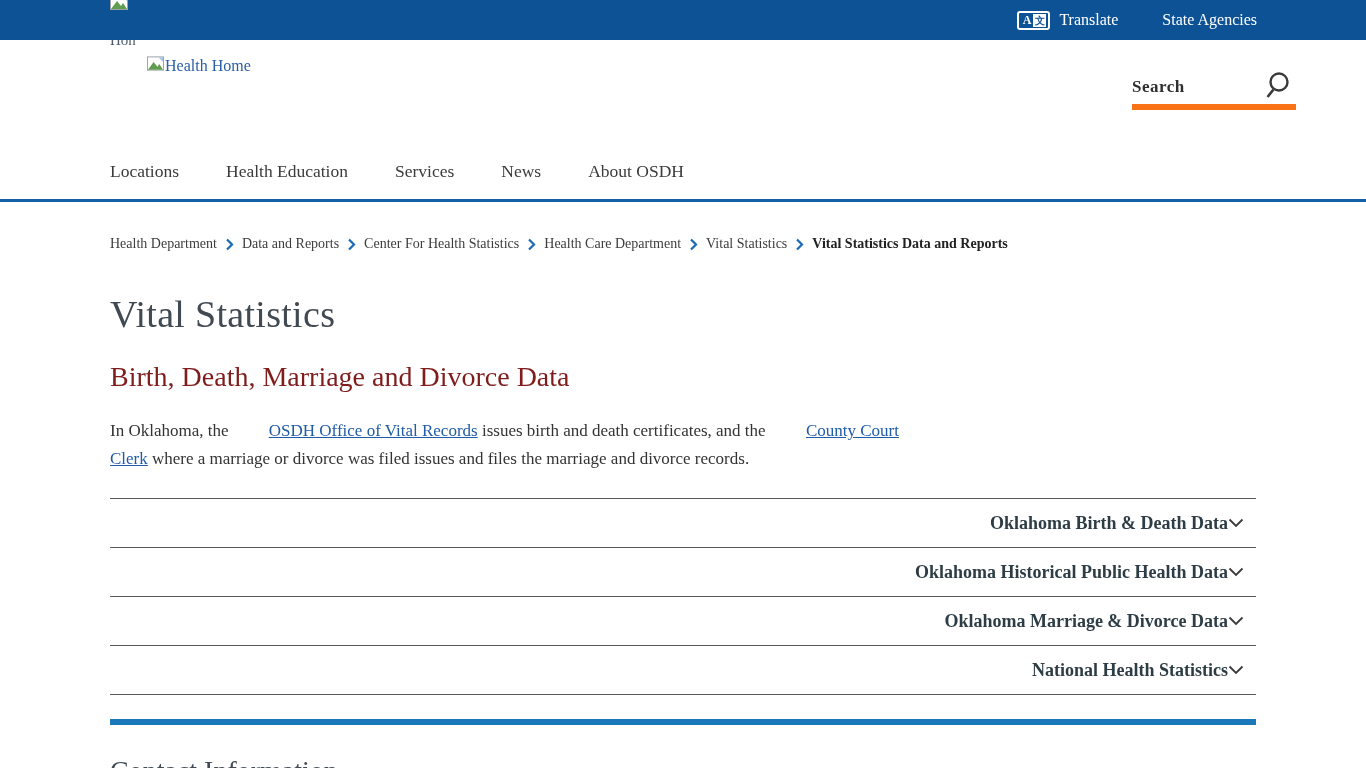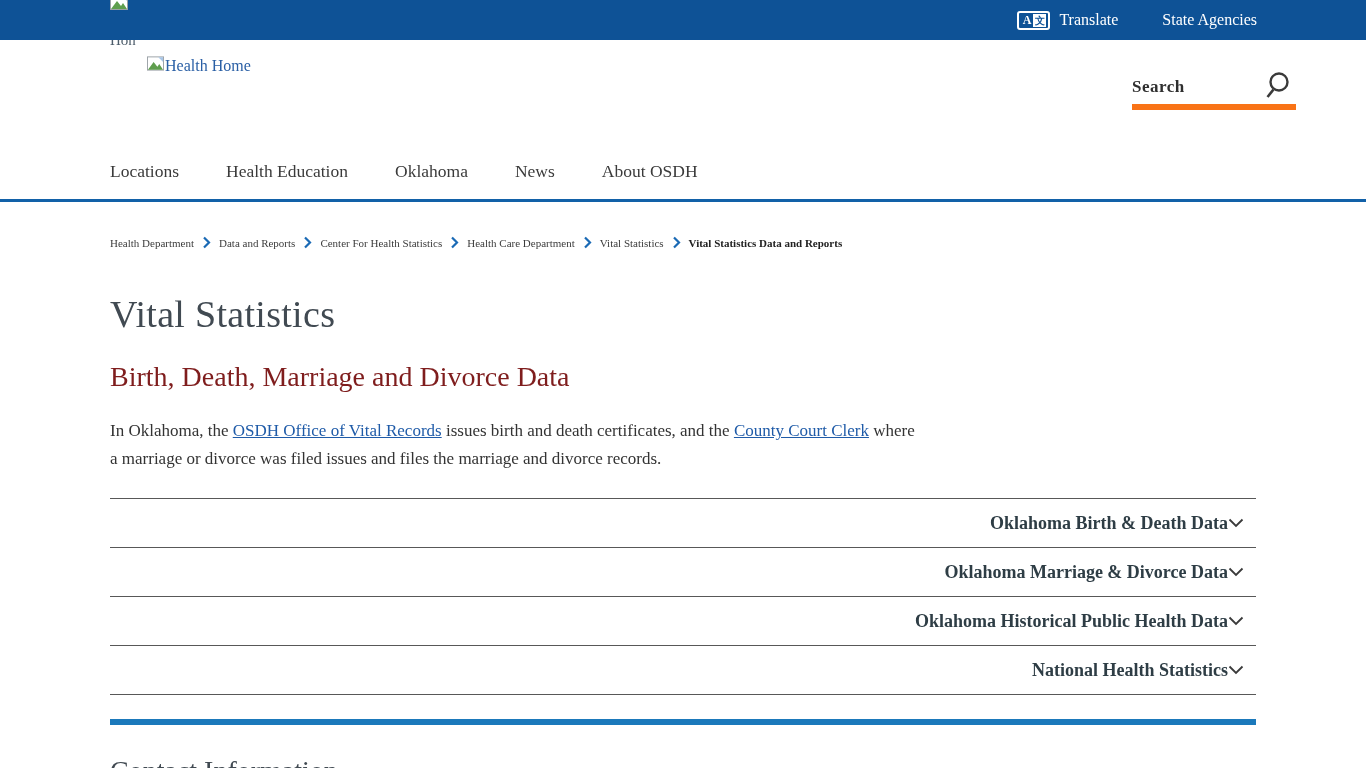--- a/index.html
+++ b/index.html
@@ -66,40 +66,40 @@
     font-size: 17.5px; color: #3b3b3b; margin-right: 47px; cursor: pointer; white-space: nowrap;
   }
   .header-border {
     position: absolute; top: 199px; left: 0; width: 1366px; height: 3px;
     background: #1261a8;
   }
 
   
   .breadcrumb {
     position: absolute; left: 110px; top: 236px; width: 1146px;
-    display: flex; align-items: center; font-size: 11px; color: #3c3c3c;
+    display: flex; align-items: center; font-size: 14px; color: #3c3c3c;
   }
   .crumb { cursor: pointer; white-space: nowrap; }
   .crumb-current { font-weight: bold; color: #222222; cursor: default; }
   .crumb-sep { margin: 0 8px; display: inline-flex; align-items: center; }
 
   
   .page-title {
     position: absolute; left: 110px; top: 292px;
     font-size: 38px; font-weight: 400; color: #414a52; letter-spacing: 0.3px;
   }
   .section-title {
     position: absolute; left: 110px; top: 361px;
     font-size: 28px; font-weight: 400; color: #7f1d1d; text-align: right;
   }
   .intro-para {
     position: absolute; left: 110px; top: 417px; width: 815px;
     font-size: 17px; line-height: 27.5px; color: #333333;
   }
-  .intro-para a { color: #1f5ba8; text-decoration: underline; cursor: pointer; }
+  .intro-para a { color: #1f5ba8; text-decoration: underline; cursor: pointer; margin-left: 36px; }
 
   
   .accordion {
     position: absolute; left: 110px; top: 498px; width: 1146px;
     border-top: 1px solid #585858;
   }
   .accordion-row {
     height: 49px; border-bottom: 1px solid #585858;
     display: flex; align-items: center; justify-content: flex-end;
     cursor: pointer; padding-right: 12px;
@@ -158,21 +158,21 @@
     <svg width="28" height="30" viewBox="0 0 28 30">
       <circle cx="13" cy="12" r="8.5" fill="none" stroke="#3a3a3a" stroke-width="2.4"></circle>
       <line x1="7.5" y1="19.5" x2="1.5" y2="27" stroke="#3a3a3a" stroke-width="2.6"></line>
     </svg>
   </span>
 </div>
 
 <nav class="main-nav">
   <span class="nav-item">Locations</span>
   <span class="nav-item">Health Education</span>
-  <span class="nav-item">Oklahoma</span>
+  <span class="nav-item">Services</span>
   <span class="nav-item">News</span>
   <span class="nav-item">About OSDH</span>
 </nav>
 <div class="header-border"></div>
 
 <div class="breadcrumb">
   <span class="crumb">Health Department</span>
   <span class="crumb-sep">
     <svg width="9" height="13" viewBox="0 0 9 13">
         <polyline points="2,1.5 7,6.5 2,11.5" fill="none" stroke="#1a6ab5" stroke-width="2.2"></polyline>
@@ -213,29 +213,29 @@
 <div class="accordion">
   <div class="accordion-row">
     <span class="accordion-label">Oklahoma Birth &amp; Death Data</span>
     <span>
       <svg width="16" height="10" viewBox="0 0 16 10">
           <polyline points="1.5,1.5 8,8 14.5,1.5" fill="none" stroke="#3a3a3a" stroke-width="1.8"></polyline>
         </svg>
     </span>
   </div>
   <div class="accordion-row">
+    <span class="accordion-label">Oklahoma Historical Public Health Data</span>
+    <span>
+      <svg width="16" height="10" viewBox="0 0 16 10">
+          <polyline points="1.5,1.5 8,8 14.5,1.5" fill="none" stroke="#3a3a3a" stroke-width="1.8"></polyline>
+        </svg>
+    </span>
+  </div>
+  <div class="accordion-row">
     <span class="accordion-label">Oklahoma Marriage &amp; Divorce Data</span>
-    <span>
-      <svg width="16" height="10" viewBox="0 0 16 10">
-          <polyline points="1.5,1.5 8,8 14.5,1.5" fill="none" stroke="#3a3a3a" stroke-width="1.8"></polyline>
-        </svg>
-    </span>
-  </div>
-  <div class="accordion-row">
-    <span class="accordion-label">Oklahoma Historical Public Health Data</span>
     <span>
       <svg width="16" height="10" viewBox="0 0 16 10">
           <polyline points="1.5,1.5 8,8 14.5,1.5" fill="none" stroke="#3a3a3a" stroke-width="1.8"></polyline>
         </svg>
     </span>
   </div>
   <div class="accordion-row">
     <span class="accordion-label">National Health Statistics</span>
     <span>
       <svg width="16" height="10" viewBox="0 0 16 10">

